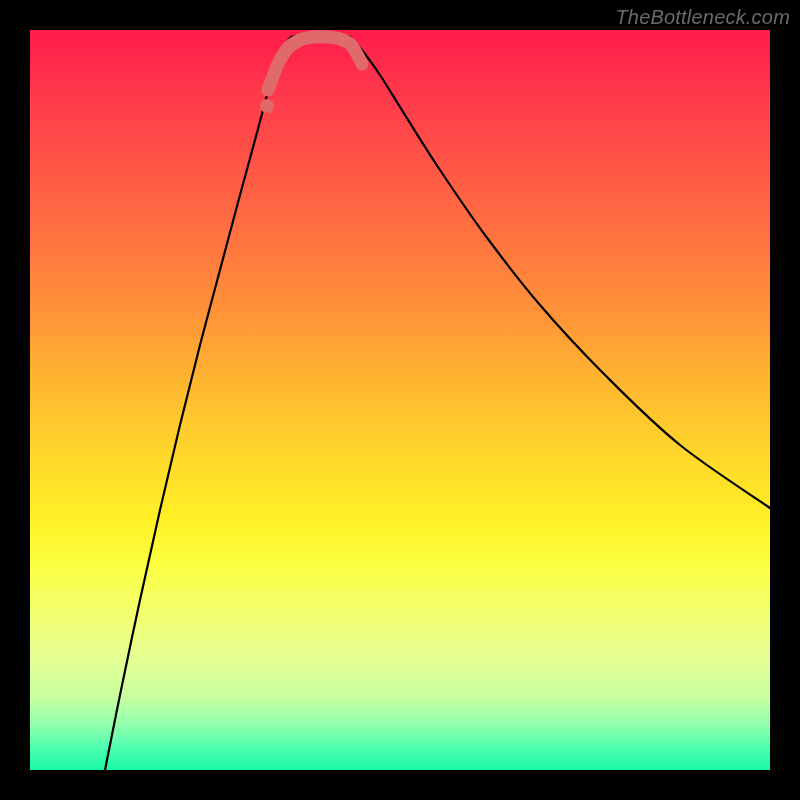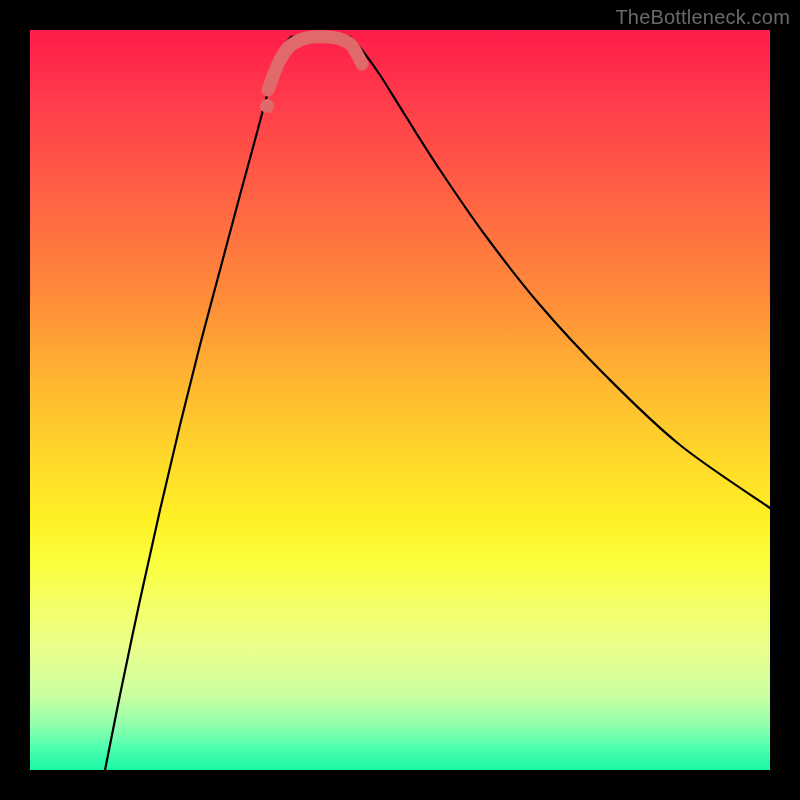--- a/index.html
+++ b/index.html
@@ -11,20 +11,21 @@
     overflow: hidden;
     font-family: Arial, Helvetica, sans-serif;
   }
   .frame {
     position: absolute;
     left: 0;
     top: 0;
     width: 800px;
     height: 632px;
     background: #000;
+    font-style: italic;
   }
   .plot {
     position: absolute;
     left: 30px;
     top: 30px;
     width: 740px;
     height: 740px;
     
     background: linear-gradient(to bottom,
       #ff1b4a 0%,

